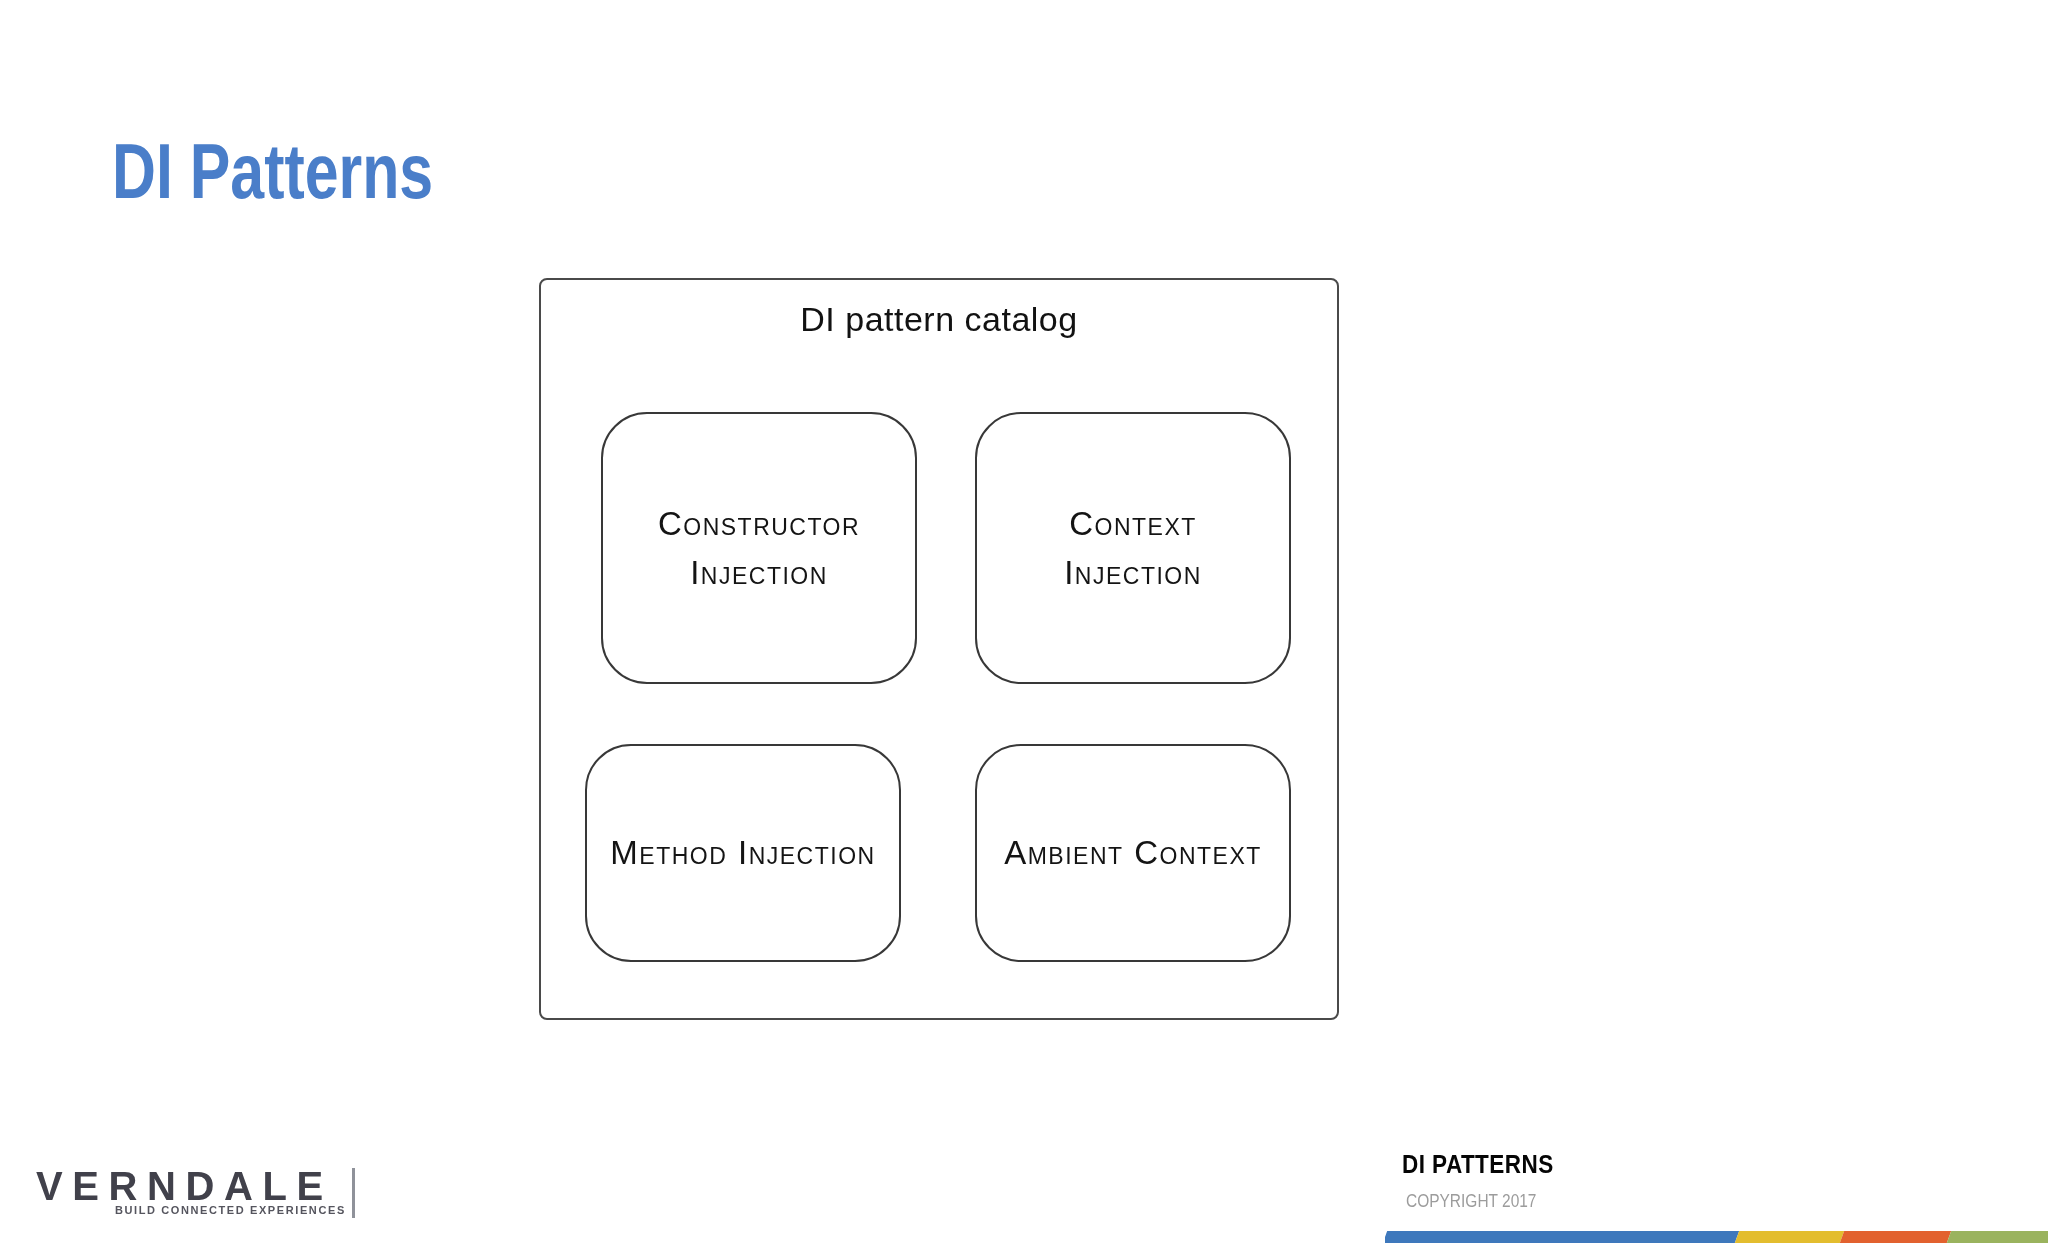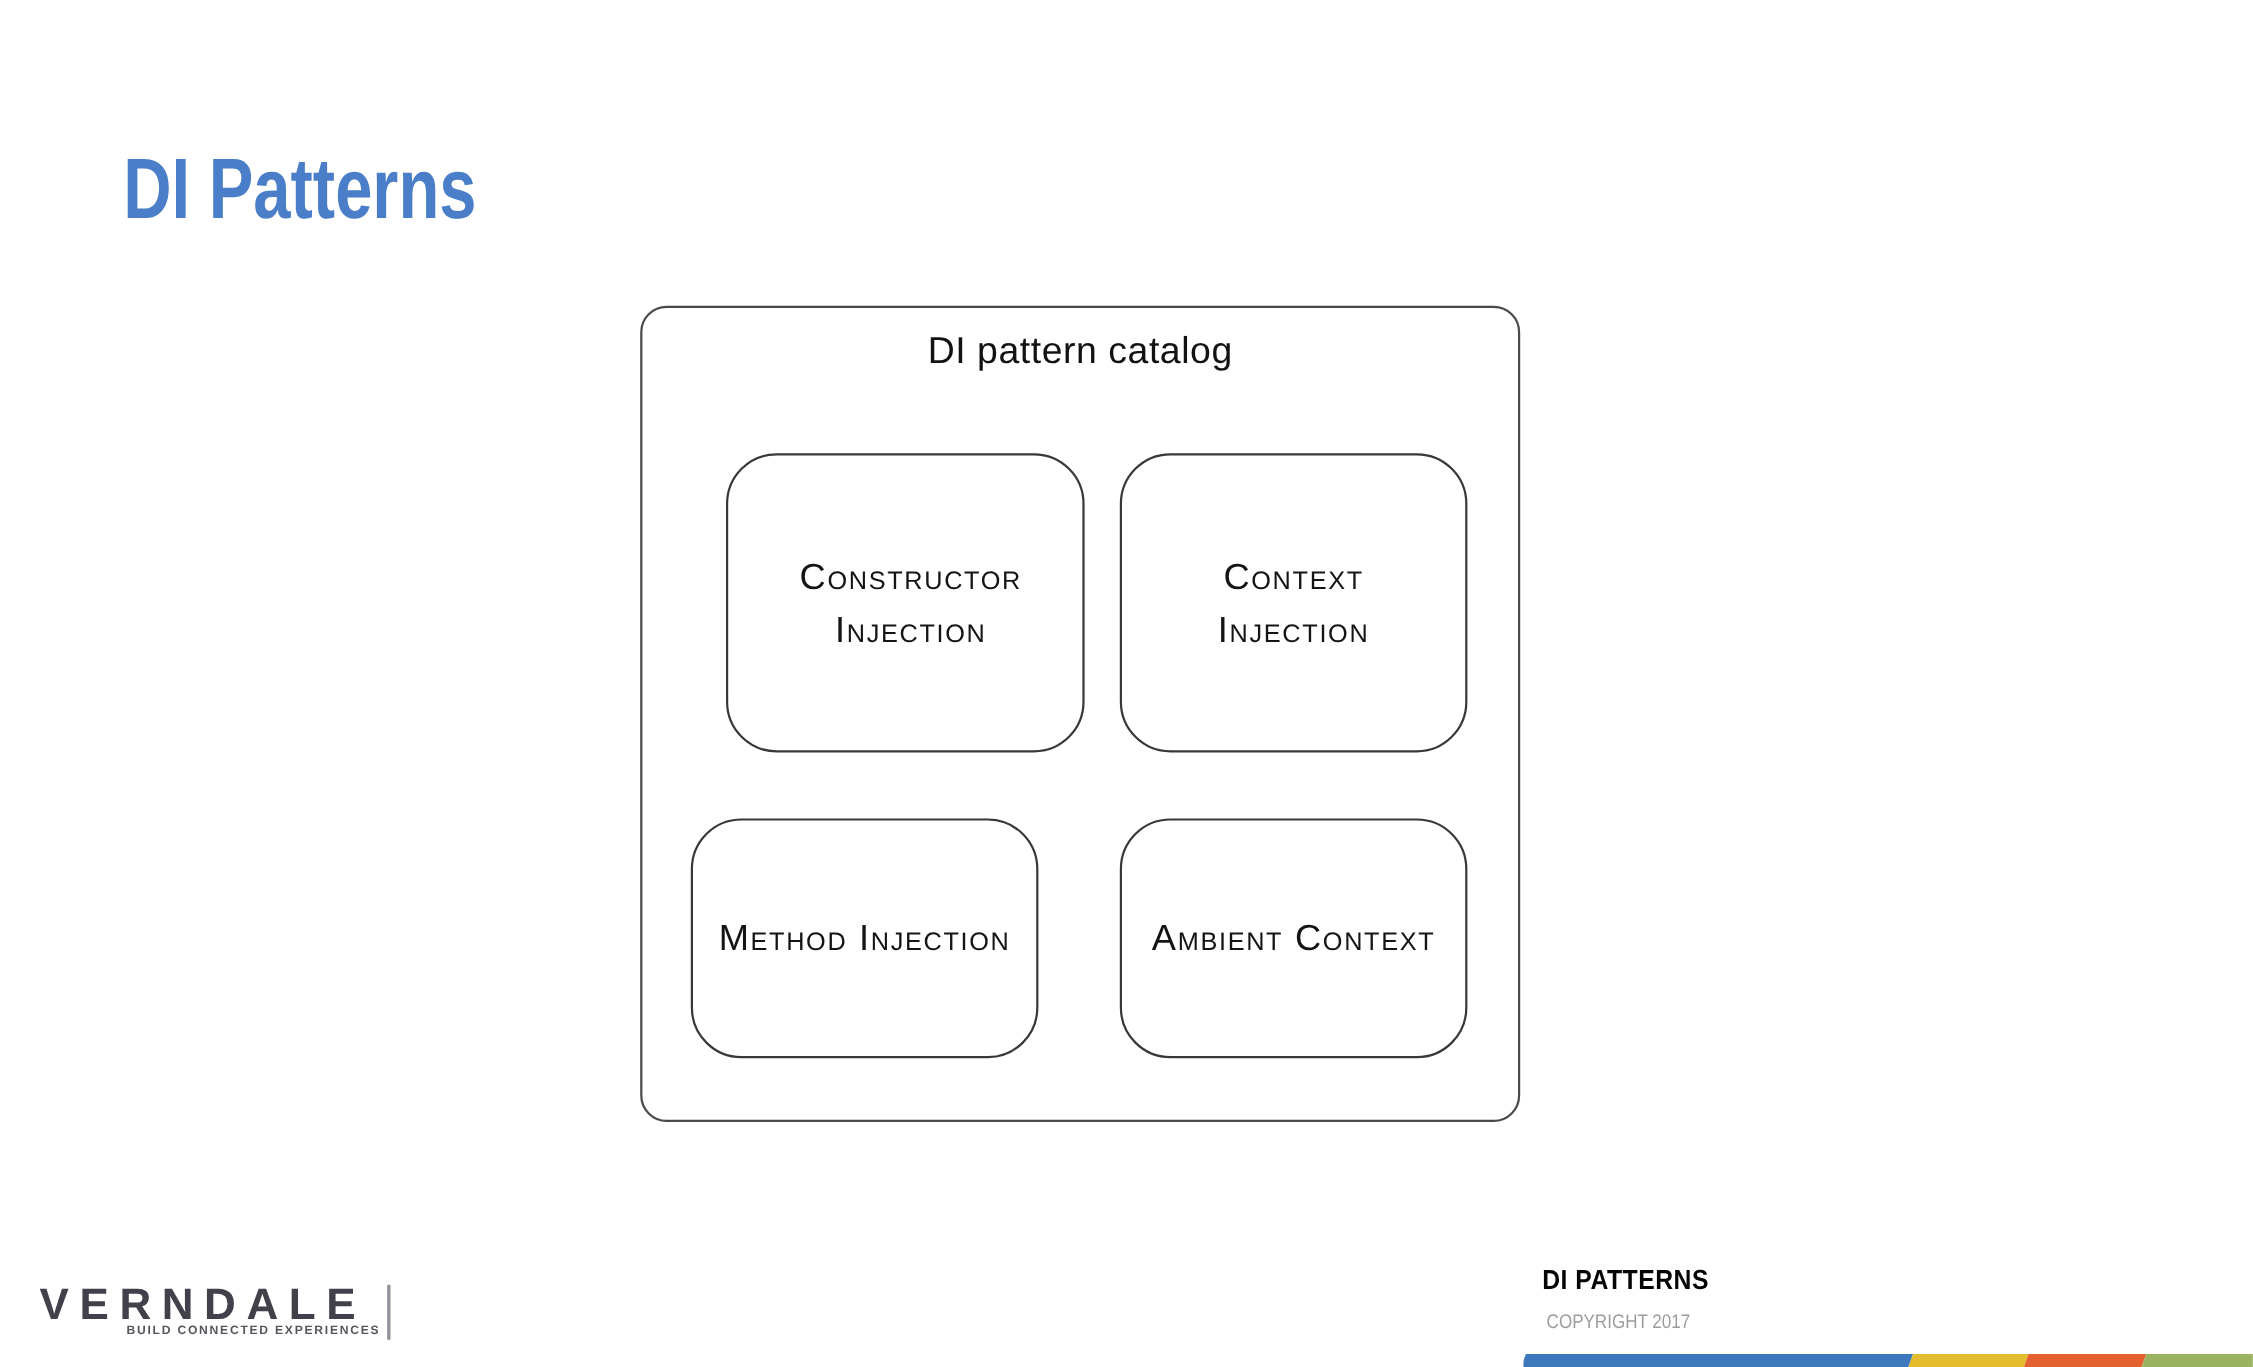--- a/index.html
+++ b/index.html
@@ -23,23 +23,22 @@
     transform-origin: left top;
     white-space: nowrap;
   }
 
   
   .diagram {
     position: absolute;
     left: 539px; top: 278px;
     width: 796px; height: 738px;
     border: 2px solid #4a4a4a;
-    border-radius: 24px;
+    border-radius: 8px;
     background: #ffffff;
-    margin-left: 43px;
   }
   .diagram-title {
     position: absolute;
     left: 0; right: 0; top: 20px;
     text-align: center;
     font-size: 34px;
     color: #121212;
     letter-spacing: 0.5px;
   }
   .pattern-box {
@@ -51,21 +50,21 @@
     align-items: center;
     justify-content: center;
     text-align: center;
     font-size: 33px;
     font-variant: small-caps;
     letter-spacing: 1.5px;
     color: #141414;
     line-height: 1.5;
     background: #ffffff;
   }
-  .box-constructor { left: 76px;  top: 132px; width: 312px; height: 268px; padding-left: 10px; }
+  .box-constructor { left: 60px;  top: 132px; width: 312px; height: 268px; }
   .box-property    { left: 434px; top: 132px; width: 312px; height: 268px; }
   .box-method      { left: 44px;  top: 464px; width: 312px; height: 214px; }
   .box-ambient     { left: 434px; top: 464px; width: 312px; height: 214px; }
 
   
   .verndale-wordmark {
     position: absolute;
     left: 36px; top: 1166px;
     font-size: 40px;
     font-weight: 700;

